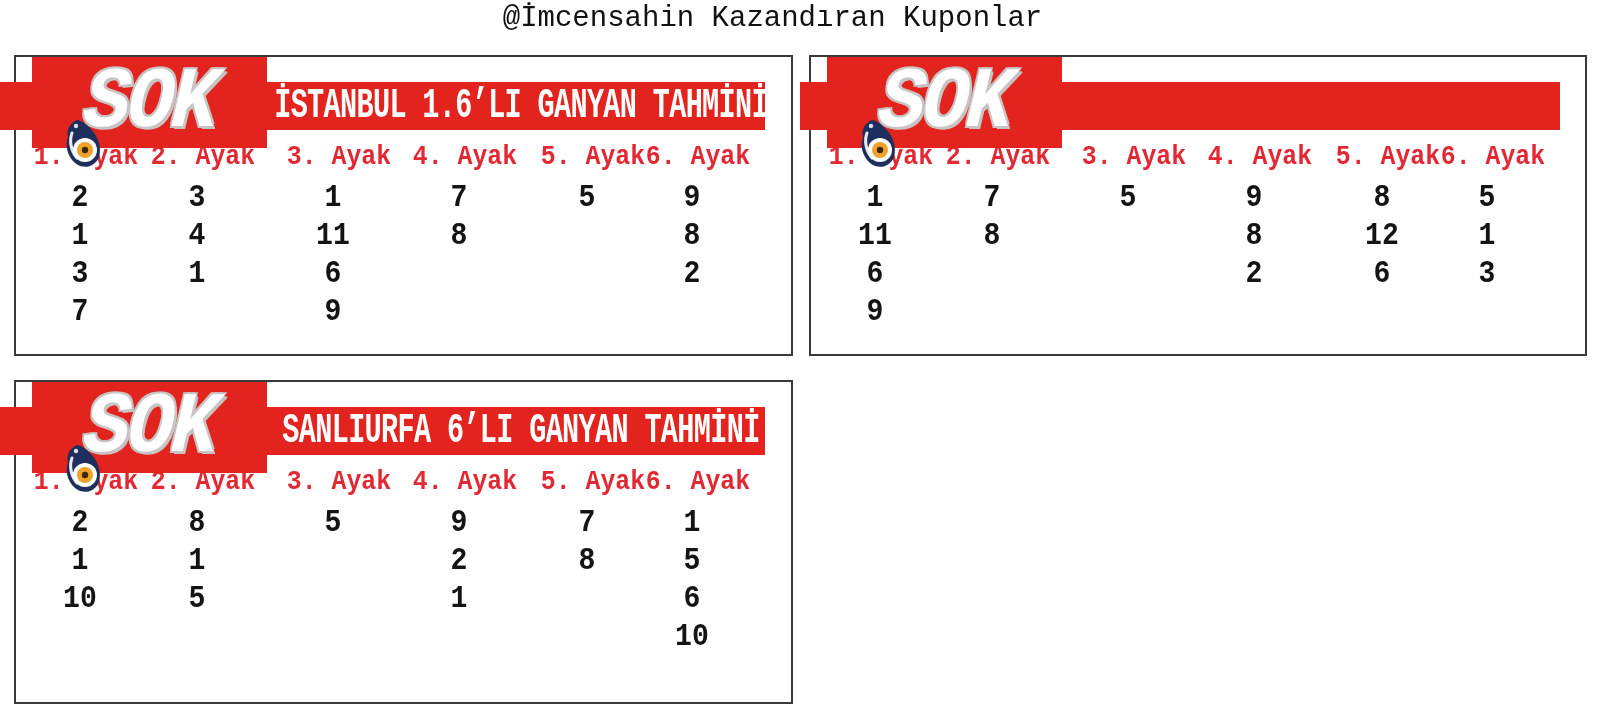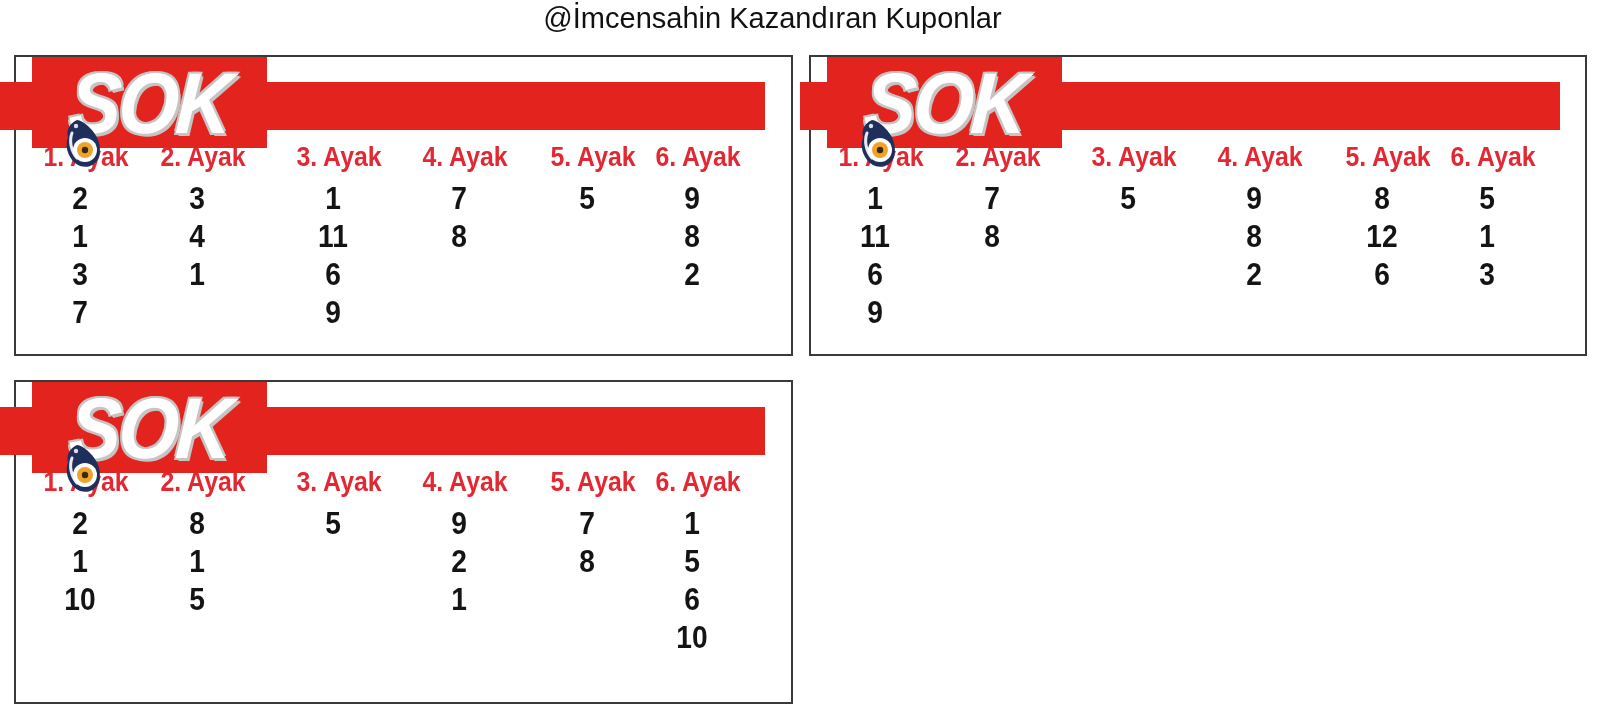--- a/index.html
+++ b/index.html
@@ -7,21 +7,21 @@
     --label-red:#e22832;
     --number-black:#141414;
     --logo-shadow:#c8c4c4;
     --nazar-navy:#1e2f5e;
     --nazar-amber:#efa32a;
     --panel-border:#3a3a3a;
   }
   html,body{margin:0;padding:0;background:#fff;}
   .stage{
     position:relative;width:1600px;height:712px;background:#fff;
-    font-family:Liberation Sans, sans-serif;overflow:hidden;
+    font-family:Liberation Mono, monospace;overflow:hidden;
   }
   .page-title{
     position:absolute;top:2px;left:0;width:1545px;text-align:center;
     font-size:29px;color:#111;letter-spacing:0;white-space:nowrap;
   }
   .panel{
     position:absolute;background:#fff;border:2px solid var(--panel-border);
   }
   .strip{
     position:absolute;top:25px;height:48px;background:var(--banner-red);
@@ -65,20 +65,23 @@
 </style>
 </head>
 <body>
 
 <div class="stage">
 
   <div class="page-title">@İmcensahin Kazandıran Kuponlar</div>
 
   <div class="panel" style="left:14px;top:55px;width:775px;height:297px;">
     <div class="strip" style="left:-18px;width:767px;"></div>
+    <div class="banner-title">
+      <span class="bt-text">İSTANBUL 1.6’LI GANYAN TAHMİNİ</span>
+    </div>
     <div class="logo-box">
       <span class="logo-text">SOK</span>
     </div>
     <svg class="nazar" viewBox="0 0 38 52">
       <path d="M13 1 C 6 4, 2 11, 4 18 C 1 26, 3 37, 11 44 C 20 51, 31 48, 35 38 C 38 28, 34 16, 25 8 C 21 4, 16 1, 13 1 Z" fill="var(--nazar-navy)"></path>
       <path d="M8 14 C 5 22, 7 32, 13 39" stroke="#fff" stroke-width="3" fill="none" opacity="0.9" stroke-linecap="round"></path>
       <circle cx="21" cy="31" r="12" fill="#fff"></circle>
       <circle cx="21" cy="31" r="8" fill="var(--nazar-amber)"></circle>
       <circle cx="21" cy="31" r="3.2" fill="#3a2a08"></circle>
       <circle cx="12" cy="7" r="2.2" fill="#e8e8ee" opacity="0.95"></circle>
@@ -172,20 +175,23 @@
         <div class="numcol" style="left: 616px;">
           <div>5</div>
           <div>1</div>
           <div>3</div>
         </div>
       </div>
   </div>
 
   <div class="panel" style="left:14px;top:380px;width:775px;height:320px;">
     <div class="strip" style="left:-18px;width:767px;"></div>
+    <div class="banner-title">
+      <span class="bt-text">SANLIURFA 6’LI GANYAN TAHMİNİ</span>
+    </div>
     <div class="logo-box">
       <span class="logo-text">SOK</span>
     </div>
     <svg class="nazar" viewBox="0 0 38 52">
       <path d="M13 1 C 6 4, 2 11, 4 18 C 1 26, 3 37, 11 44 C 20 51, 31 48, 35 38 C 38 28, 34 16, 25 8 C 21 4, 16 1, 13 1 Z" fill="var(--nazar-navy)"></path>
       <path d="M8 14 C 5 22, 7 32, 13 39" stroke="#fff" stroke-width="3" fill="none" opacity="0.9" stroke-linecap="round"></path>
       <circle cx="21" cy="31" r="12" fill="#fff"></circle>
       <circle cx="21" cy="31" r="8" fill="var(--nazar-amber)"></circle>
       <circle cx="21" cy="31" r="3.2" fill="#3a2a08"></circle>
       <circle cx="12" cy="7" r="2.2" fill="#e8e8ee" opacity="0.95"></circle>

